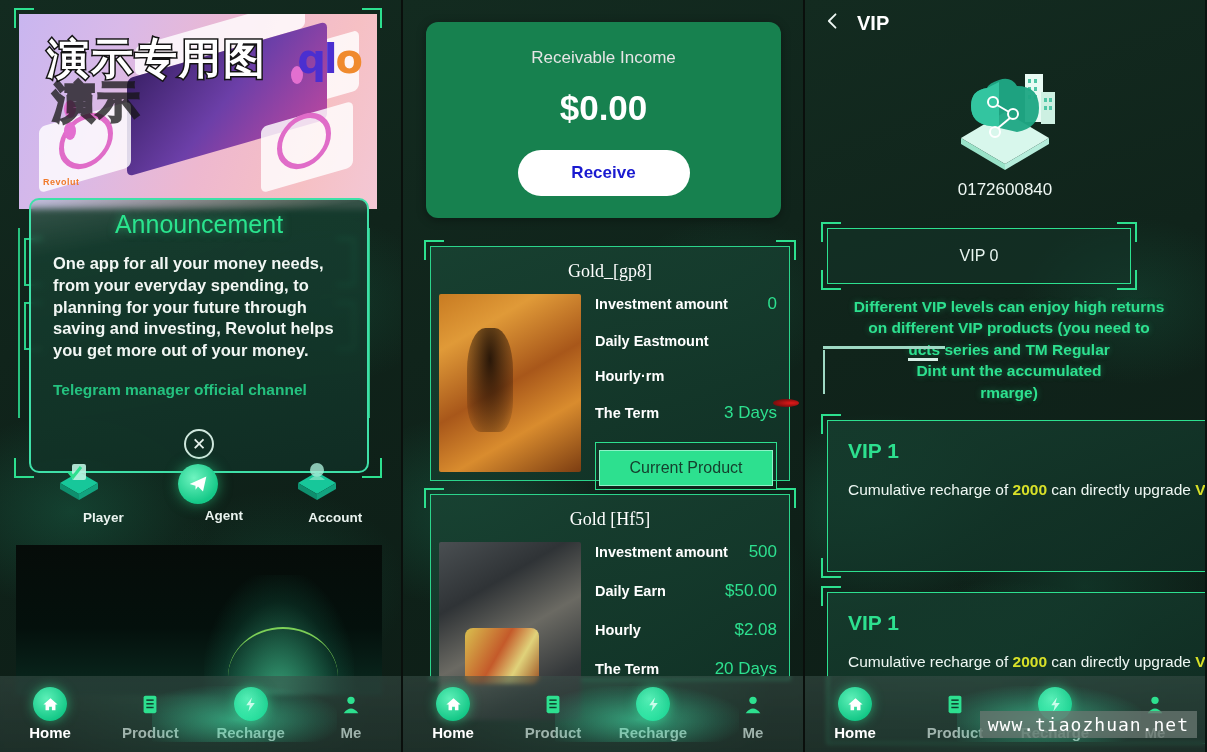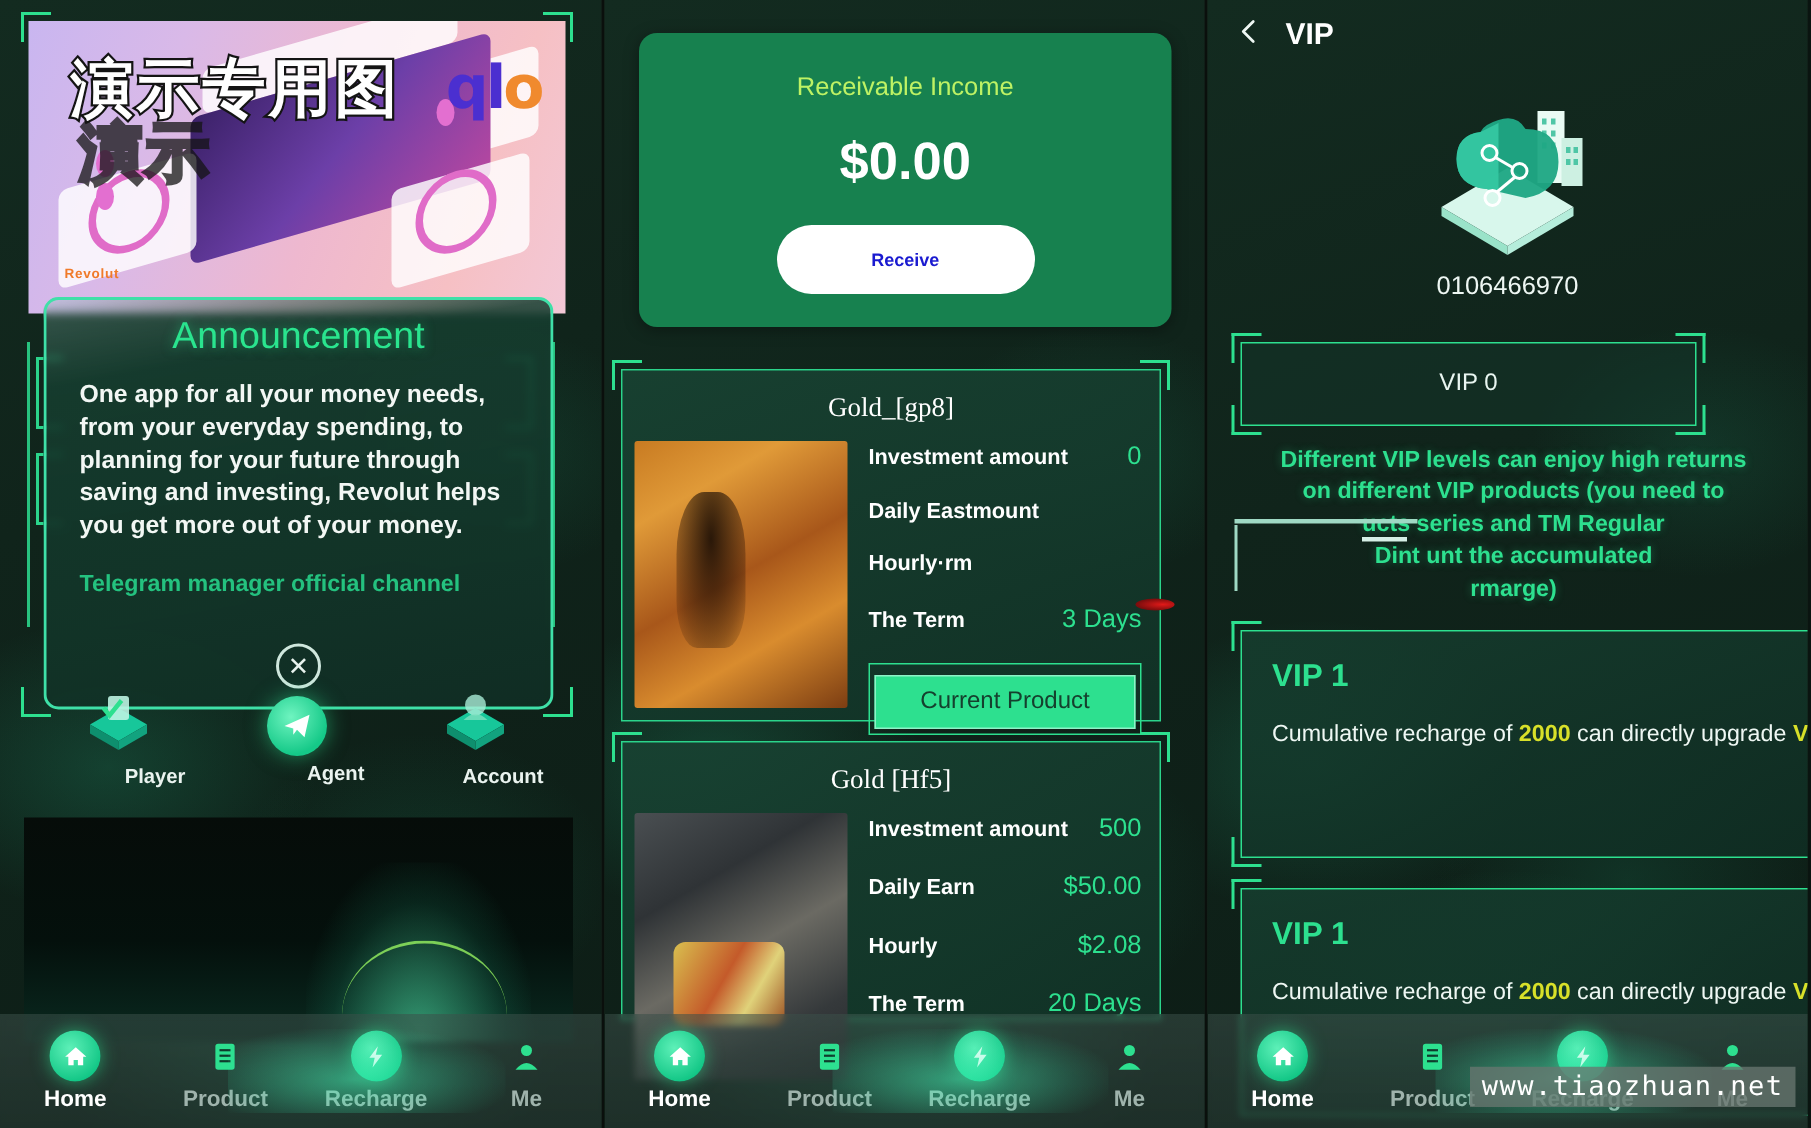--- a/index.html
+++ b/index.html
@@ -196,31 +196,31 @@
 
   
   .income-card {
     position: absolute; left: 23px; top: 22px;
     width: 355px; height: 196px;
     background: #17814f;
     border-radius: 12px;
     text-align: center;
     box-shadow: 0 2px 10px rgba(0,0,0,.35);
   }
-  .income-title { color: #bef264; font-size: 17px; margin-top: 26px; font-weight: 500; }
+  .income-title { color: #e5e5e5; font-size: 17px; margin-top: 26px; font-weight: 500; }
   .income-value { color: #ffffff; font-size: 35px; font-weight: bold; margin-top: 20px; }
   .receive-btn {
     margin: 22px auto 0; width: 172px; height: 46px;
     background: #ffffff; border-radius: 26px;
     display: flex; align-items: center; justify-content: center;
-    color: #1a1ad0; font-size: 12px; font-weight: bold;
+    color: #1a1ad0; font-size: 17px; font-weight: bold;
   }
 
   .prod-card {
-    position: absolute; left: 11px;
+    position: absolute; left: 27px;
     width: 360px;
     border: 1.5px solid #2bd48b;
     background: linear-gradient(160deg, rgba(24,66,50,.92), rgba(17,50,38,.95));
   }
   .prod-card.c1 { top: 246px; height: 235px; }
   .prod-card.c2 { top: 494px; height: 186px; }
   .prod-title {
     text-align: center; color: #ffffff; font-size: 18px; font-weight: 500;
     margin-top: 14px; font-family: "Liberation Serif", serif;
   }
@@ -592,21 +592,21 @@
         <path d="M42 36 q-16 2 -16 18 q0 18 20 20 l26 6 q22 -4 22 -24 q0 -22 -22 -22 q-6 -10 -18 -6 q-10 3 -12 8 Z" fill="#1fa884" opacity=".96"></path>
         <path d="M42 36 q-16 2 -16 18 q0 18 20 20 l8 2 l0 -46 Z" fill="#35c9a3" opacity=".9"></path>
         <g stroke="#ffffff" stroke-width="2" fill="none">
           <circle cx="48" cy="50" r="5"></circle>
           <circle cx="68" cy="62" r="5"></circle>
           <circle cx="50" cy="80" r="5"></circle>
           <line x1="52" y1="53" x2="64" y2="60"></line>
           <line x1="65" y1="66" x2="53" y2="76"></line>
         </g>
       </svg>
-      <div class="vip-uid">0106466970</div>
+      <div class="vip-uid">0172600840</div>
     </div>
 
     <div class="vip-level-box">
       <div class="corner tl" style="margin:-7px 0 0 -7px;border-color:#2de08f"></div>
       <div class="corner tr" style="margin:-7px -7px 0 0;border-color:#2de08f"></div>
       <div class="corner bl" style="margin:0 0 -7px -7px;border-color:#2de08f"></div>
       <div class="corner br" style="margin:0 -7px -7px 0;border-color:#2de08f"></div>
       <span>VIP 0</span>
     </div>
 

